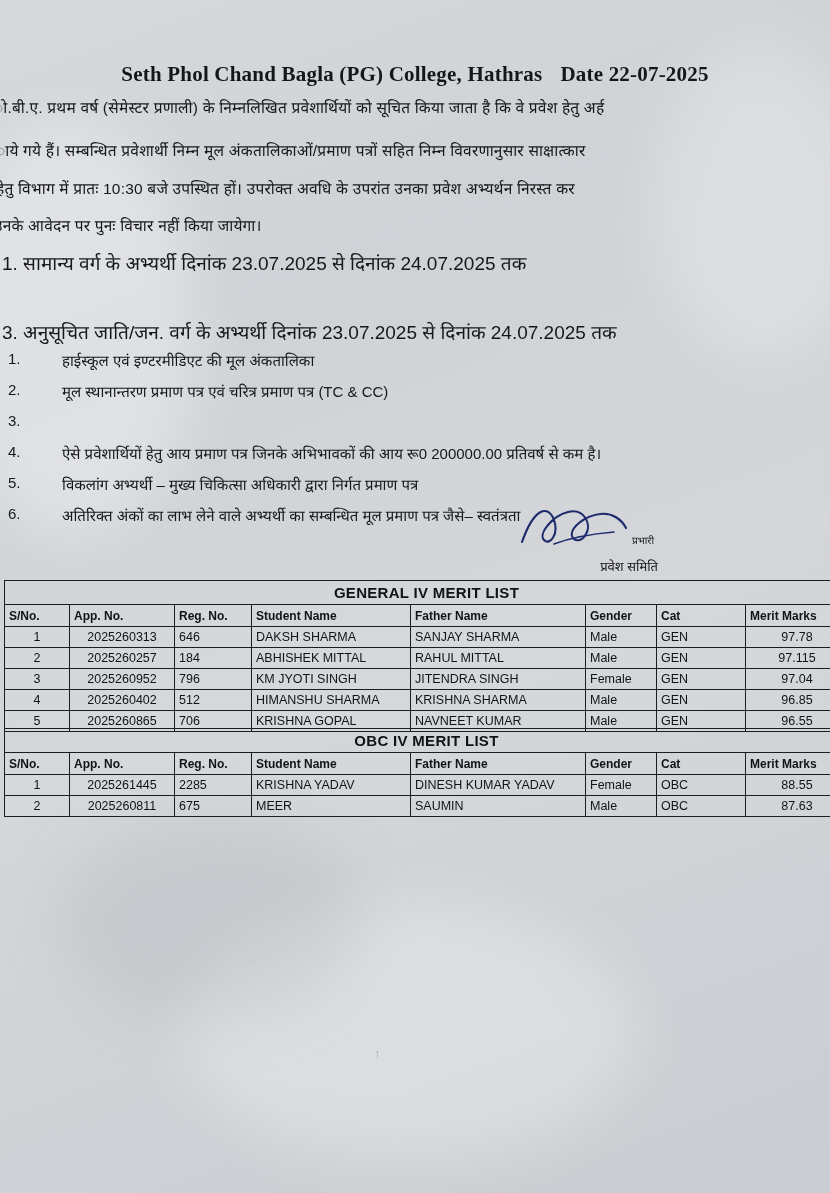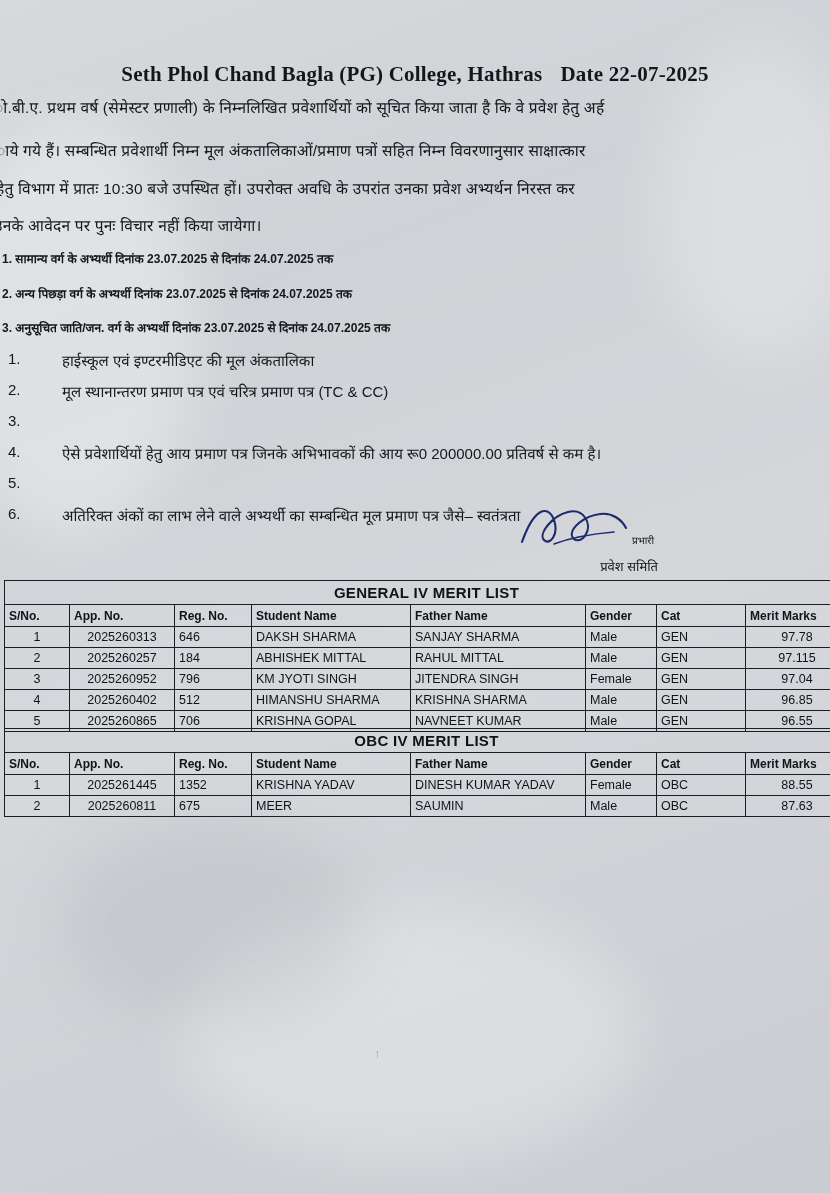--- a/index.html
+++ b/index.html
@@ -55,24 +55,23 @@
     white-space: nowrap;
     font-family: "Liberation Sans", sans-serif;
   }
   .p1 { top: 96px; left: -6px; letter-spacing: 0.2px; }
   .p2 { top: 139px; left: -4px; letter-spacing: 0.2px; }
   .p3 { top: 177px; left: -4px; letter-spacing: 0.2px; }
   .p4 { top: 214px; left: -6px; letter-spacing: 0.2px; }
 
   .cat-line {
     position: absolute;
-    font-size: 12px;
+    font-size: 19px;
     white-space: nowrap;
     color: #15171b;
-    font-weight: bold;
   }
   .c1 { top: 250px; left: 2px; }
   .c2 { top: 285px; left: 2px; }
   .c3 { top: 319px; left: 2px; }
 
   .doclist {
     position: absolute;
     left: 0;
     top: 350px;
     width: 830px;
@@ -187,41 +186,41 @@
   <div class="doc-title">
     <span>Seth Phol Chand Bagla (PG) College, Hathras</span><span class="date">Date 22-07-2025</span>
   </div>
 
   <div class="para-line p1">ो.बी.ए. प्रथम वर्ष (सेमेस्टर प्रणाली) के निम्नलिखित प्रवेशार्थियों को सूचित किया जाता है कि वे प्रवेश हेतु अर्ह</div>
   <div class="para-line p2">ाये गये हैं। सम्बन्धित प्रवेशार्थी निम्न मूल अंकतालिकाओं/प्रमाण पत्रों सहित निम्न विवरणानुसार साक्षात्कार</div>
   <div class="para-line p3">हेतु विभाग में प्रातः 10:30 बजे उपस्थित हों। उपरोक्त अवधि के उपरांत उनका प्रवेश अभ्यर्थन निरस्त कर</div>
   <div class="para-line p4">उनके आवेदन पर पुनः विचार नहीं किया जायेगा।</div>
 
   <div class="cat-line c1">1. सामान्य वर्ग के अभ्यर्थी दिनांक 23.07.2025 से दिनांक 24.07.2025 तक</div>
-  <div class="cat-line c2">2. अन्य पिछड़ा वर्ग के अभ्यर्थी दिनांक 23.07.2025 से दिनांक 24.07.2025 तक</div>
   <div class="cat-line c3">3. अनुसूचित जाति/जन. वर्ग के अभ्यर्थी दिनांक 23.07.2025 से दिनांक 24.07.2025 तक</div>
 
   <div class="doclist">
     <div class="doc-row">
       <span class="doc-num">1.</span>
       <span class="doc-txt">हाईस्कूल एवं इण्टरमीडिएट की मूल अंकतालिका</span>
     </div>
     <div class="doc-row">
       <span class="doc-num">2.</span>
       <span class="doc-txt">मूल स्थानान्तरण प्रमाण पत्र एवं चरित्र प्रमाण पत्र (TC &amp; CC)</span>
     </div>
     <div class="doc-row">
       <span class="doc-num">3.</span>
     </div>
     <div class="doc-row">
       <span class="doc-num">4.</span>
       <span class="doc-txt">ऐसे प्रवेशार्थियों हेतु आय प्रमाण पत्र जिनके अभिभावकों की आय रू0 200000.00 प्रतिवर्ष से कम है।</span>
     </div>
     <div class="doc-row">
       <span class="doc-num">5.</span>
+      <span class="doc-txt">विकलांग अभ्यर्थी – मुख्य चिकित्सा अधिकारी द्वारा निर्गत प्रमाण पत्र</span>
     </div>
     <div class="doc-row">
       <span class="doc-num">6.</span>
       <span class="doc-txt">अतिरिक्त अंकों का लाभ लेने वाले अभ्यर्थी का सम्बन्धित मूल प्रमाण पत्र जैसे– स्वतंत्रता</span>
     </div>
   </div>
 
   <svg class="sign-scribble" viewBox="0 0 120 56">
     <path d="M8 44 C 20 10, 34 6, 40 22 C 45 36, 36 48, 30 42 C 24 36, 38 18, 54 14 C 70 10, 78 26, 72 36 C 68 44, 60 44, 58 38 C 56 30, 70 18, 86 16 C 98 14, 108 22, 112 30" fill="none" stroke="#1d2a6b" stroke-width="2.1" stroke-linecap="round"></path>
     <path d="M40 46 C 56 40, 76 36, 100 34" fill="none" stroke="#1d2a6b" stroke-width="1.6" stroke-linecap="round"></path>
@@ -308,21 +307,21 @@
         <th class="col-father">Father Name</th>
         <th class="col-gender">Gender</th>
         <th class="col-cat">Cat</th>
         <th class="col-marks h-marks">Merit Marks</th>
       </tr>
     </thead>
     <tbody>
       <tr>
         <td class="c-sno">1</td>
         <td class="c-app">2025261445</td>
-        <td class="c-reg">1352</td>
+        <td class="c-reg">2285</td>
         <td>KRISHNA YADAV</td>
         <td>DINESH KUMAR YADAV</td>
         <td>Female</td>
         <td>OBC</td>
         <td class="c-marks">88.55</td>
       </tr>
       <tr>
         <td class="c-sno">2</td>
         <td class="c-app">2025260811</td>
         <td class="c-reg">675</td>

